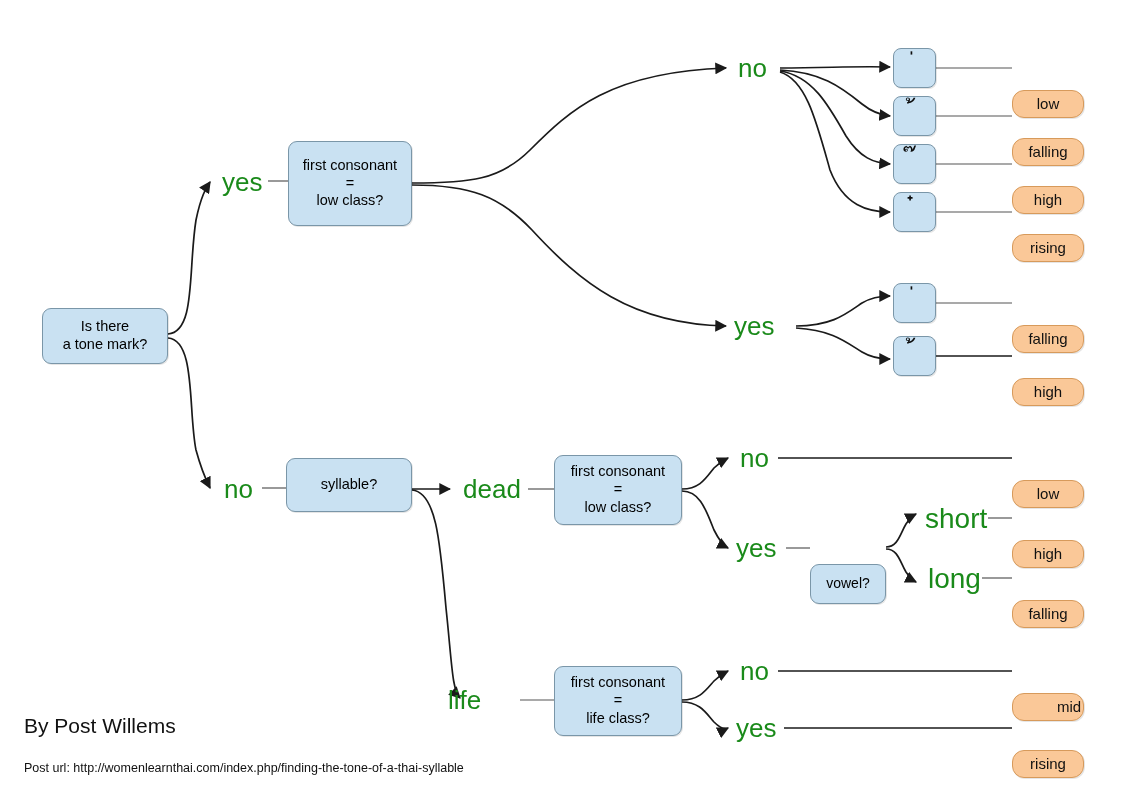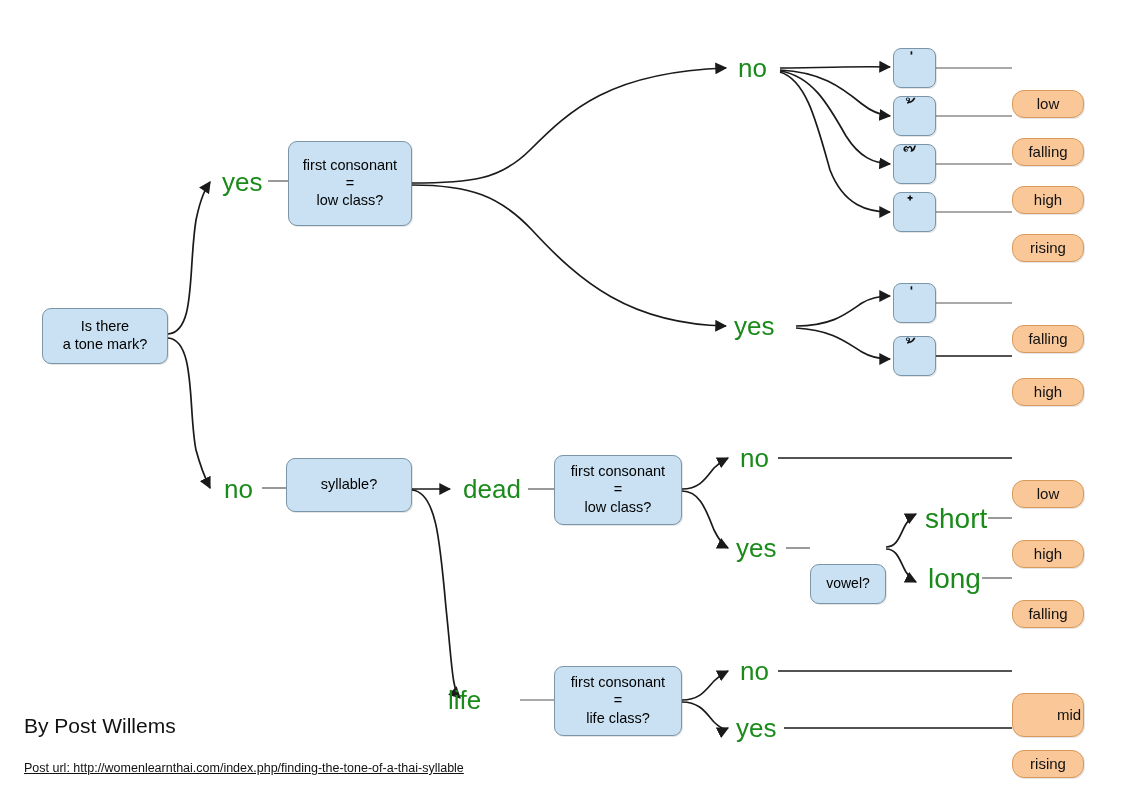--- a/index.html
+++ b/index.html
@@ -90,21 +90,20 @@
     position: absolute;
     font-size: 21px;
     color: #111111;
     white-space: nowrap;
   }
   .posturl {
     position: absolute;
     font-size: 12.5px;
     color: #111111;
     white-space: nowrap;
-    text-decoration: underline;
   }
 </style>
 </head>
 <body>
 
 <div id="canvas">
 
   <svg id="edges" viewBox="0 0 1123 794" xmlns="http://www.w3.org/2000/svg">
     <defs>
       <marker id="arrow" viewBox="0 0 10 10" refX="9" refY="5" markerWidth="7" markerHeight="7" orient="auto-start-reverse">
@@ -267,21 +266,21 @@
     <div class="inner">
       <span>first consonant</span><br>
       <span>=</span><br>
       <span>life class?</span>
     </div>
   </div>
 
   <div class="elabel big" style="left:740px; top:658px;">no</div>
   <div class="elabel big" style="left:736px; top:715px;">yes</div>
 
-  <div class="node result-box" style="left:1012px; top:657px; width:72px; height:44px;padding-left:42px;">
+  <div class="node result-box" style="left:1012px; top:657px; width:72px; height:28px;padding-left:42px;">
     <span>mid</span>
   </div>
   <div class="node result-box" style="left:1012px; top:714px; width:72px; height:28px;">
     <span>rising</span>
   </div>
 
   <div class="credit" style="left:24px; top:714px;">By Post Willems</div>
   <div class="posturl" style="left:24px; top:761px;">Post url: http://womenlearnthai.com/index.php/finding-the-tone-of-a-thai-syllable</div>
 
 </div>

